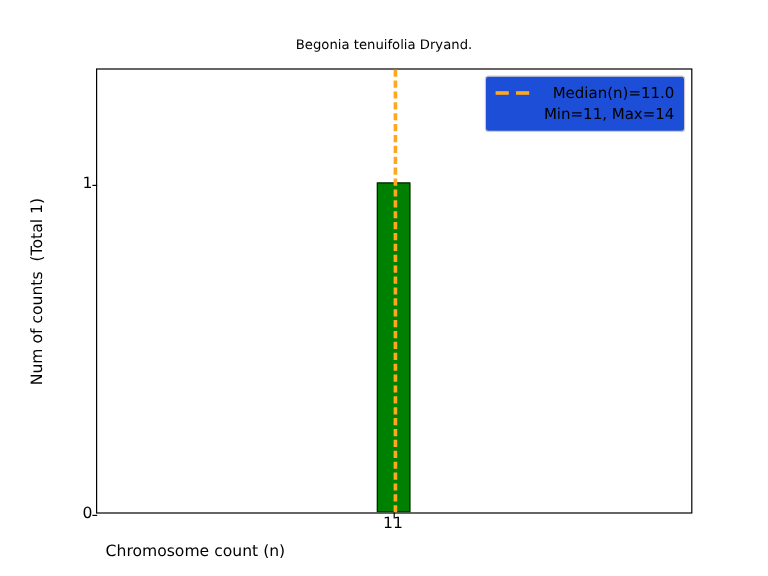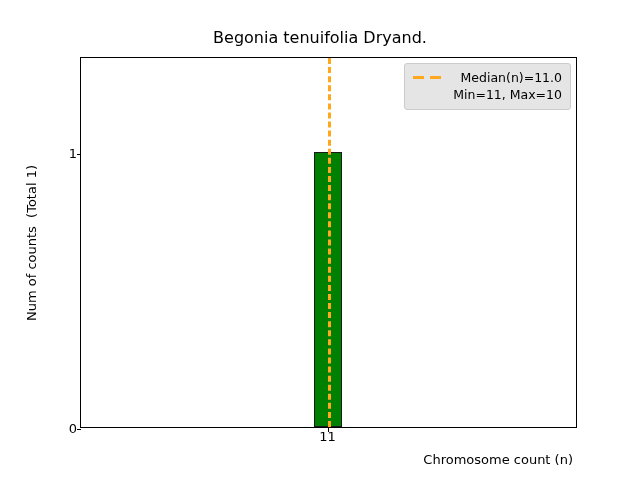--- a/index.html
+++ b/index.html
@@ -22,21 +22,21 @@
     background: #ffffff;
   }
 
   
   #chart-title {
     position: absolute;
     left: 0;
     top: 29px;
     width: 640px;
     text-align: center;
-    font-size: 16px;
+    font-size: 11px;
     line-height: 18px;
     color: #000000;
     white-space: nowrap;
   }
 
   
   #axes {
     position: absolute;
     left: 80px;
     top: 57px;
@@ -119,24 +119,24 @@
     left: 0;
     transform: translateX(-50%);
     font-size: 13px;
     line-height: 16px;
     white-space: nowrap;
   }
 
   
   #xlabel {
     position: absolute;
-    left: 76px;
+    left: 88px;
     top: 452px;
     width: 497px;
-    text-align: right;
+    text-align: left;
     font-size: 13px;
     line-height: 16px;
     white-space: nowrap;
   }
   #ylabel {
     position: absolute;
     left: 22px;
     top: 57px;
     width: 20px;
     height: 371px;
@@ -150,21 +150,21 @@
     font-size: 13px;
     line-height: 16px;
     white-space: pre;
   }
 
   
   #legend {
     position: absolute;
     right: 5px;
     top: 5px;
-    background: #e5e5e5;
+    background: #1d4ed8;
     border: 1px solid #cccccc;
     border-radius: 3px;
     padding: 6px 8px 6px 8px;
     box-sizing: border-box;
     display: flex;
     align-items: flex-start;
     gap: 9px;
   }
   #legend-swatch {
     flex: 0 0 auto;
@@ -223,21 +223,21 @@
       <div class="xtick-label">11</div>
     </div>
 
     <div id="legend">
       <div id="legend-swatch">
         <span class="dash d1"></span>
         <span class="dash d2"></span>
       </div>
       <div id="legend-text">
         <div>Median(n)=11.0</div>
-        <div>Min=11, Max=10</div>
+        <div>Min=11, Max=14</div>
       </div>
     </div>
 
   </div>
 
   <div id="xlabel">Chromosome count (n)</div>
 
 </div>
 
 </body></html>

